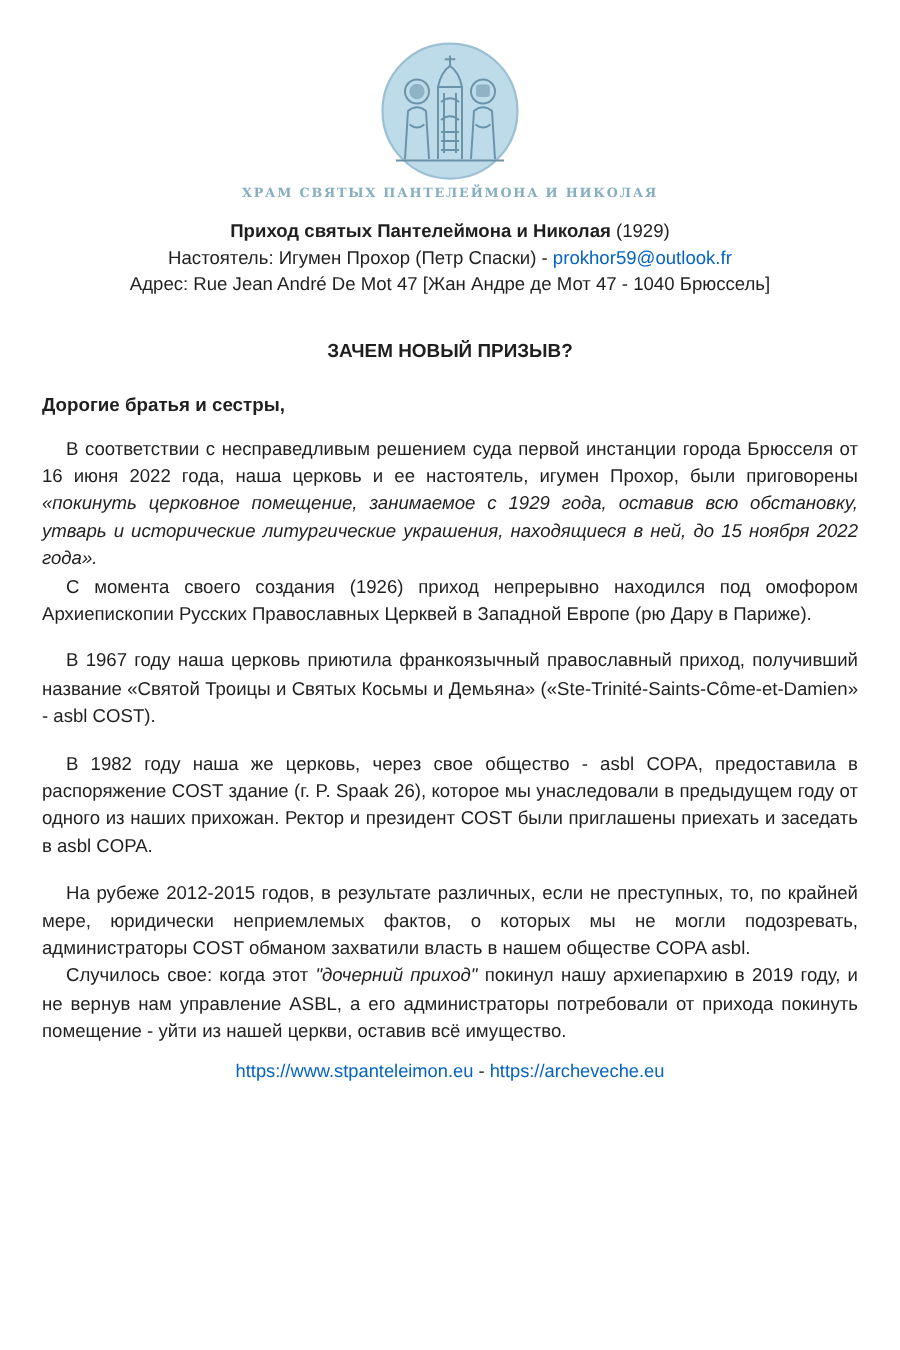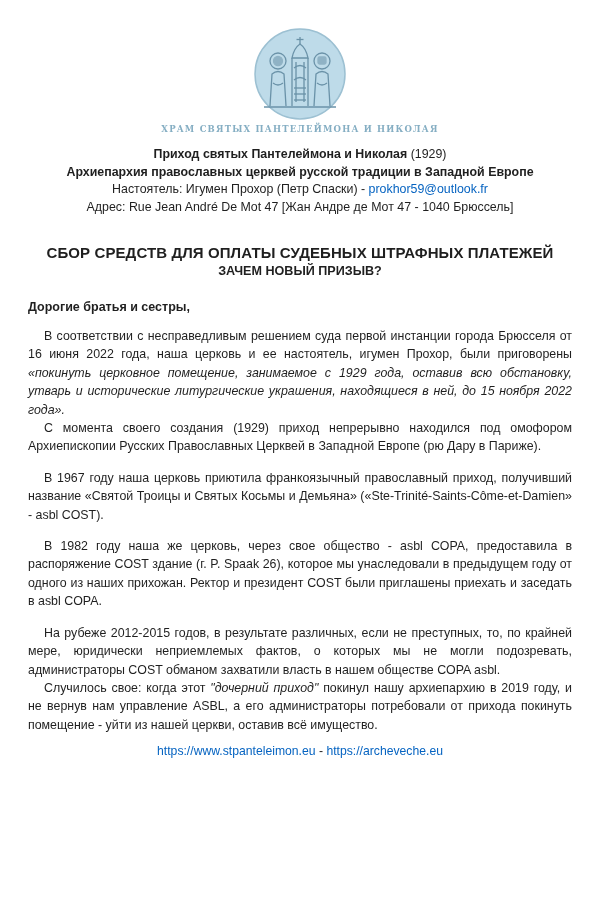--- a/index.html
+++ b/index.html
@@ -72,35 +72,33 @@
         <path d="M69 55 Q74 59 79 55"></path>
 
         <line x1="16" y1="79" x2="88" y2="79"></line>
       </g>
     </svg>
     <div class="logo-caption">Храм святых Пантелеймона и Николая</div>
   </div>
 
   <div class="header">
     <div><span class="b">Приход святых Пантелеймона и Николая</span><span> (1929)</span></div>
-    <div class="b">Архиепархия православных церквей русской традиции в Западной Европе</div>
     <div><span>Настоятель: Игумен Прохор (Петр Спаски) - </span><a>prokhor59@outlook.fr</a></div>
     <div>Адрес: Rue Jean André De Mot 47 [Жан Андре де Мот 47 - 1040 Брюссель]</div>
   </div>
 
   <div class="title">
-    <div class="title-line1">СБОР СРЕДСТВ ДЛЯ ОПЛАТЫ СУДЕБНЫХ ШТРАФНЫХ ПЛАТЕЖЕЙ</div>
     <div class="title-line2">ЗАЧЕМ НОВЫЙ ПРИЗЫВ?</div>
   </div>
 
   <div class="salutation">Дорогие братья и сестры,</div>
 
   <div class="body-text">
       <p class="para space-before"><span class="seg-normal">В соответствии с несправедливым решением суда первой инстанции города Брюсселя от 16 июня 2022 года, наша церковь и ее настоятель, игумен Прохор, были приговорены </span><span class="seg-italic">«покинуть церковное помещение, занимаемое с 1929 года, оставив всю обстановку, утварь и исторические литургические украшения, находящиеся в ней, до 15 ноября 2022 года».</span></p>
-      <p class="para"><span class="seg-normal">С момента своего создания (1929) приход непрерывно находился под омофором Архиепископии Русских Православных Церквей в Западной Европе (рю Дару в Париже).</span></p>
+      <p class="para"><span class="seg-normal">С момента своего создания (1926) приход непрерывно находился под омофором Архиепископии Русских Православных Церквей в Западной Европе (рю Дару в Париже).</span></p>
       <p class="para space-before"><span class="seg-normal">В 1967 году наша церковь приютила франкоязычный православный приход, получивший название «Святой Троицы и Святых Косьмы и Демьяна» («Ste-Trinité-Saints-Côme-et-Damien» - asbl COST).</span></p>
       <p class="para space-before"><span class="seg-normal">В 1982 году наша же церковь, через свое общество - asbl COPA, предоставила в распоряжение COST здание (г. P. Spaak 26), которое мы унаследовали в предыдущем году от одного из наших прихожан. Ректор и президент COST были приглашены приехать и заседать в asbl COPA.</span></p>
       <p class="para space-before"><span class="seg-normal">На рубеже 2012-2015 годов, в результате различных, если не преступных, то, по крайней мере, юридически неприемлемых фактов, о которых мы не могли подозревать, администраторы COST обманом захватили власть в нашем обществе COPA asbl.</span></p>
       <p class="para"><span class="seg-normal">Случилось свое: когда этот </span><span class="seg-italic">"дочерний приход"</span><span class="seg-normal"> покинул нашу архиепархию в 2019 году, и не вернув нам управление ASBL, а его администраторы потребовали от прихода покинуть помещение - уйти из нашей церкви, оставив всё имущество.</span></p>
     </div>
 
   <div class="footer">
     <a>https://www.stpanteleimon.eu</a><span> - </span><a>https://archeveche.eu</a>
   </div>
 

